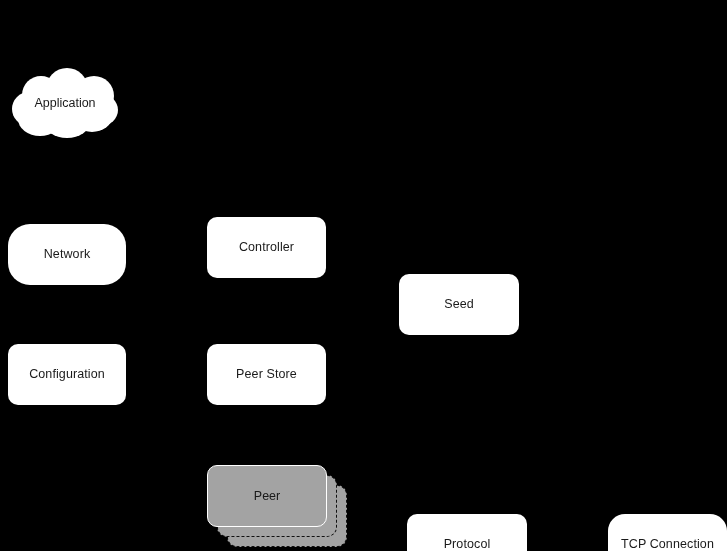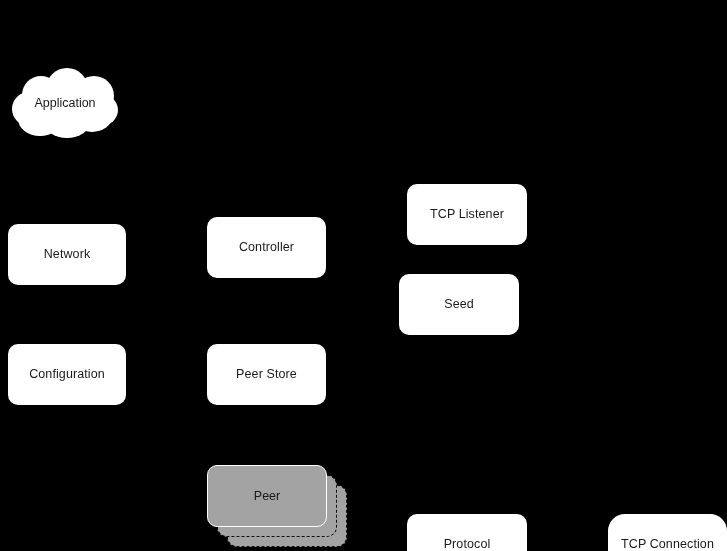--- a/index.html
+++ b/index.html
@@ -121,39 +121,36 @@
     <div class="lobe" style="left:36px; top:0px; width:42px; height:42px;"></div>
     <div class="lobe" style="left:64px; top:8px; width:40px; height:40px;"></div>
     <div class="lobe" style="left:74px; top:26px; width:34px; height:32px;"></div>
     <div class="lobe" style="left:8px; top:34px; width:44px; height:34px;"></div>
     <div class="lobe" style="left:34px; top:38px; width:46px; height:32px;"></div>
     <div class="lobe" style="left:62px; top:34px; width:40px; height:30px;"></div>
     <div class="lobe" style="left:10px; top:20px; width:92px; height:38px; border-radius:26px;"></div>
     <div class="cloud-text">Application</div>
   </div>
 
-  <div class="node" style="left:8px; top:200px; width:118px; height:61px;">
+  <div class="node" style="left:8px; top:200px; width:118px; height:61px;border-radius:22px;">
     <span class="node-label">Network</span>
   </div>
 
   <div class="node" style="left:8px; top:320px; width:118px; height:61px;">
     <span class="node-label">Configuration</span>
   </div>
 
   <div class="node" style="left:207px; top:193px; width:119px; height:61px;">
     <span class="node-label">Controller</span>
   </div>
 
   <div class="node" style="left:207px; top:320px; width:119px; height:61px;">
     <span class="node-label">Peer Store</span>
   </div>
 
-  <div class="node" style="left:407px; top:160px; width:120px; height:61px;">
-    <span class="node-label">TCP Listener</span>
-  </div>
 
   <div class="node" style="left:399px; top:250px; width:120px; height:61px;">
     <span class="node-label">Seed</span>
   </div>
 
 
   <div class="node" style="left:407px; top:490px; width:120px; height:61px;">
     <span class="node-label">Protocol</span>
   </div>
 

